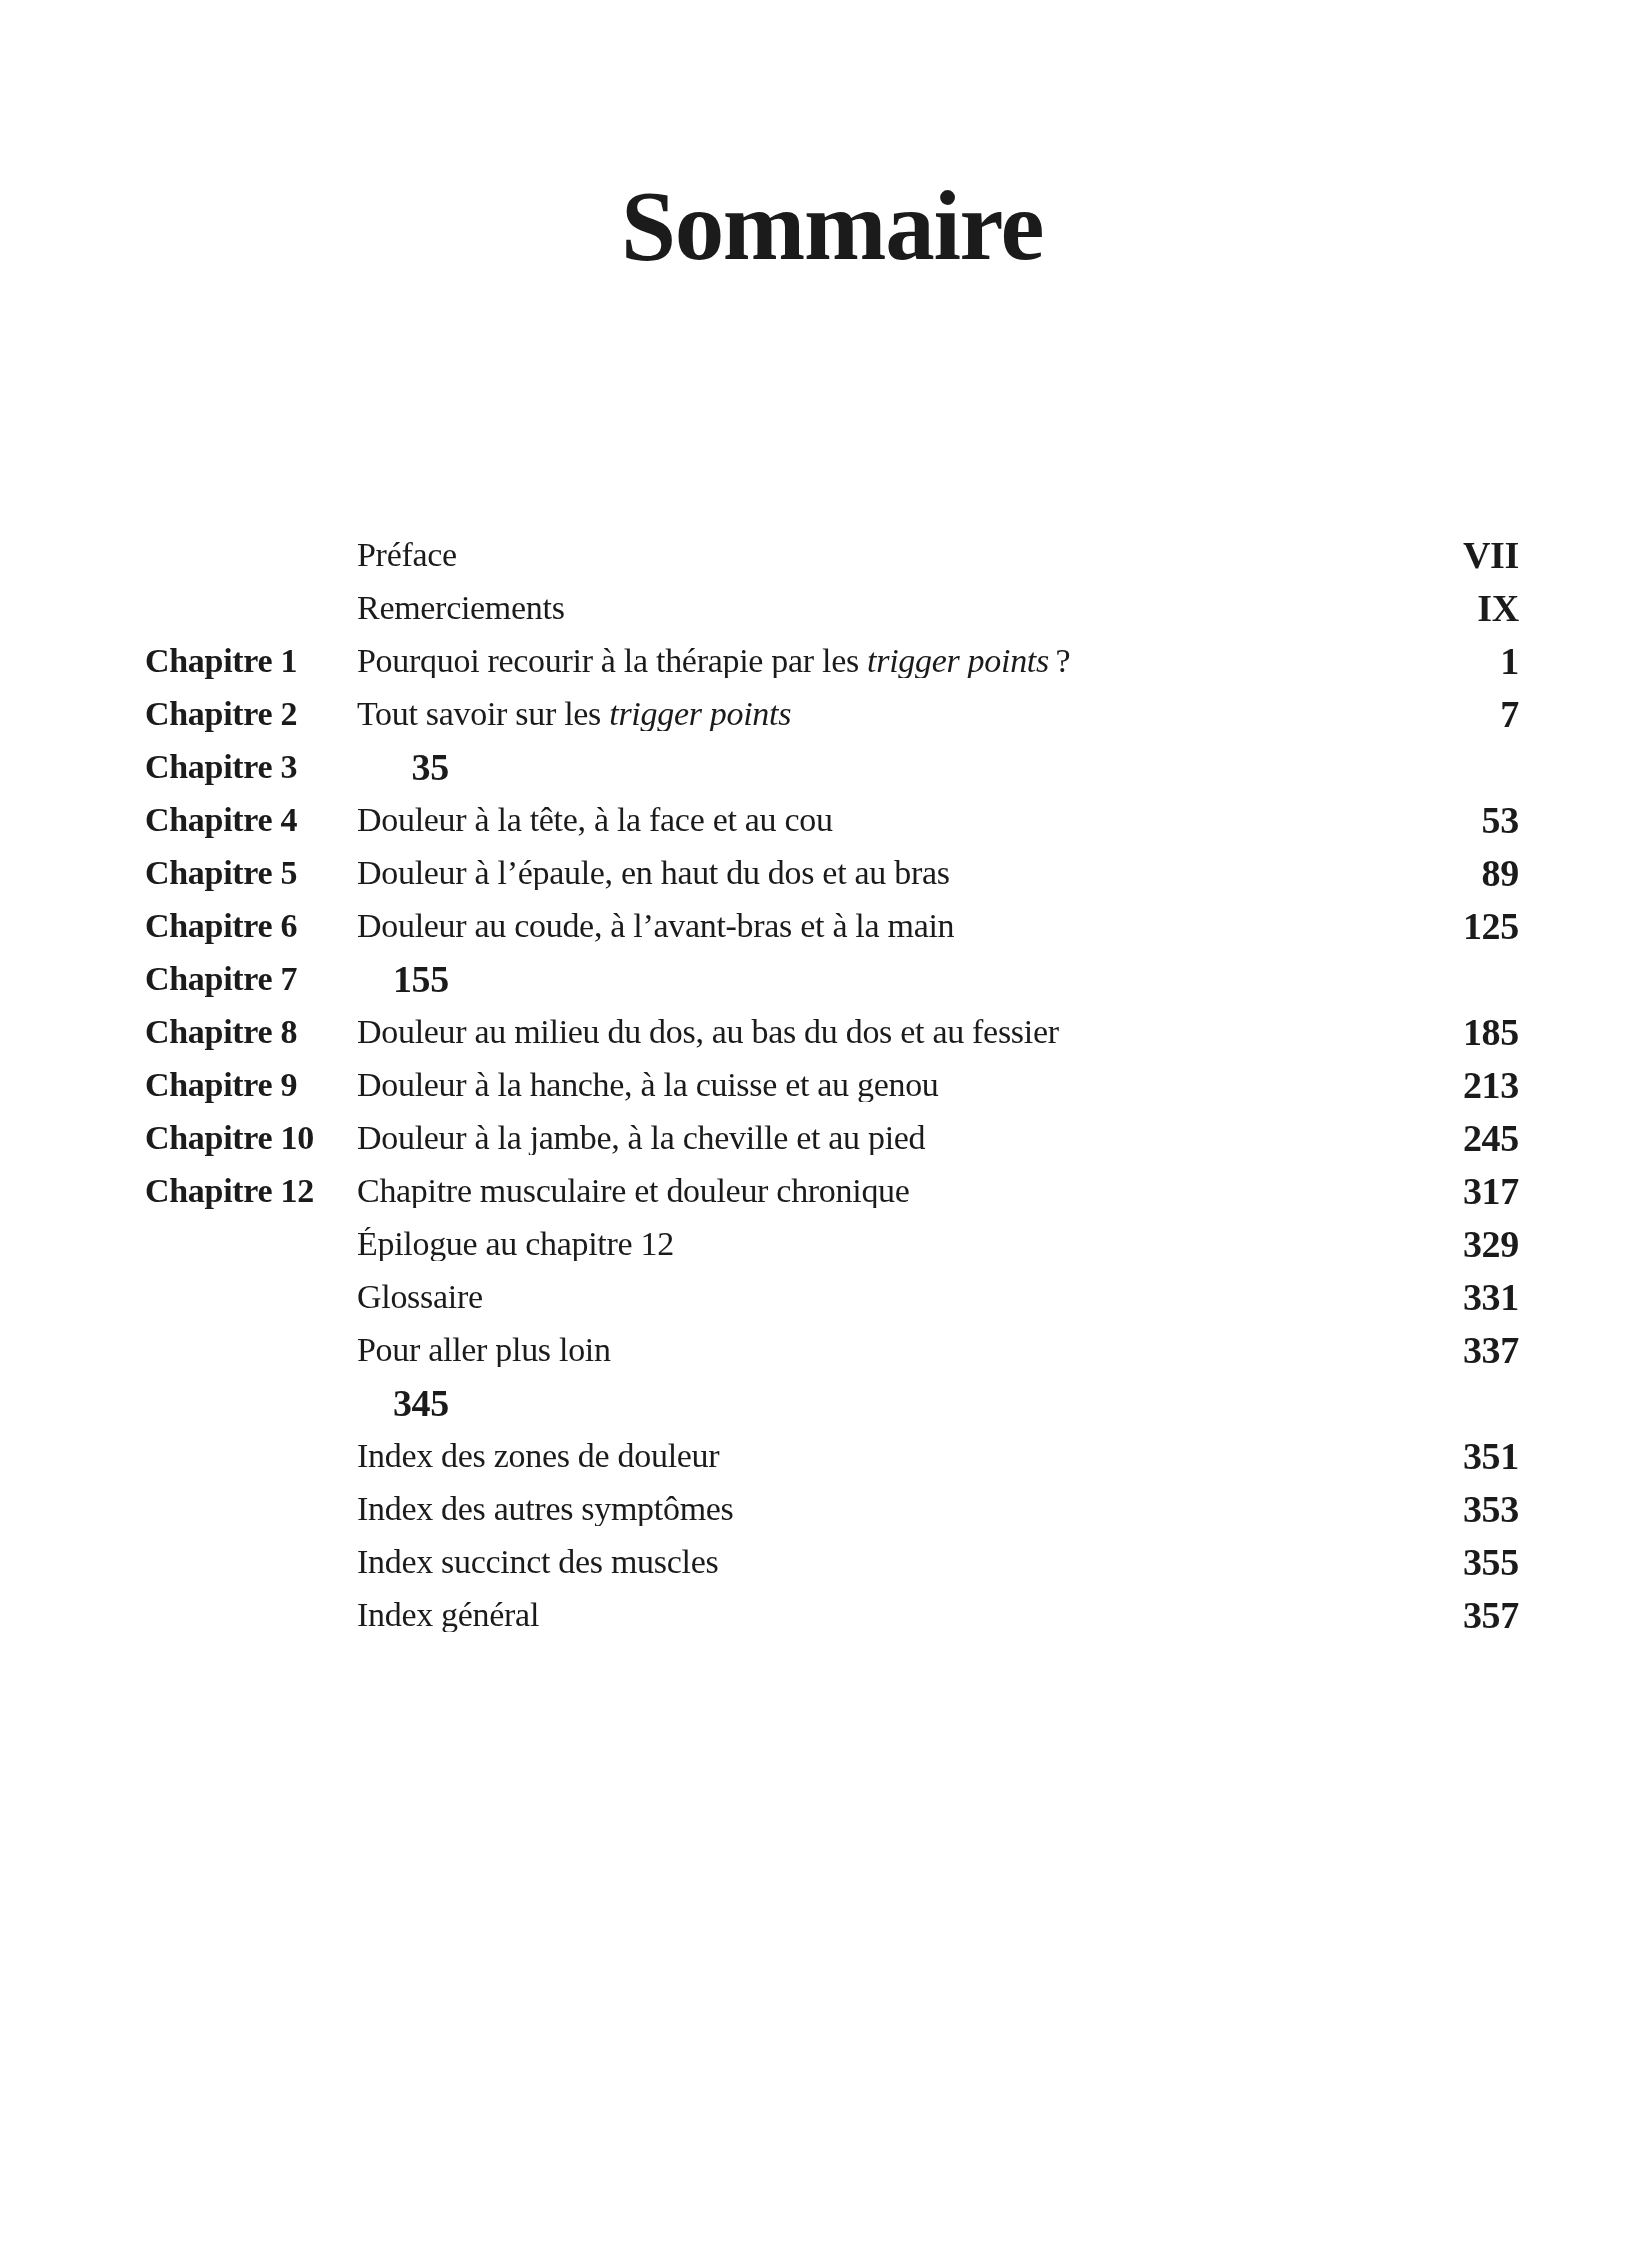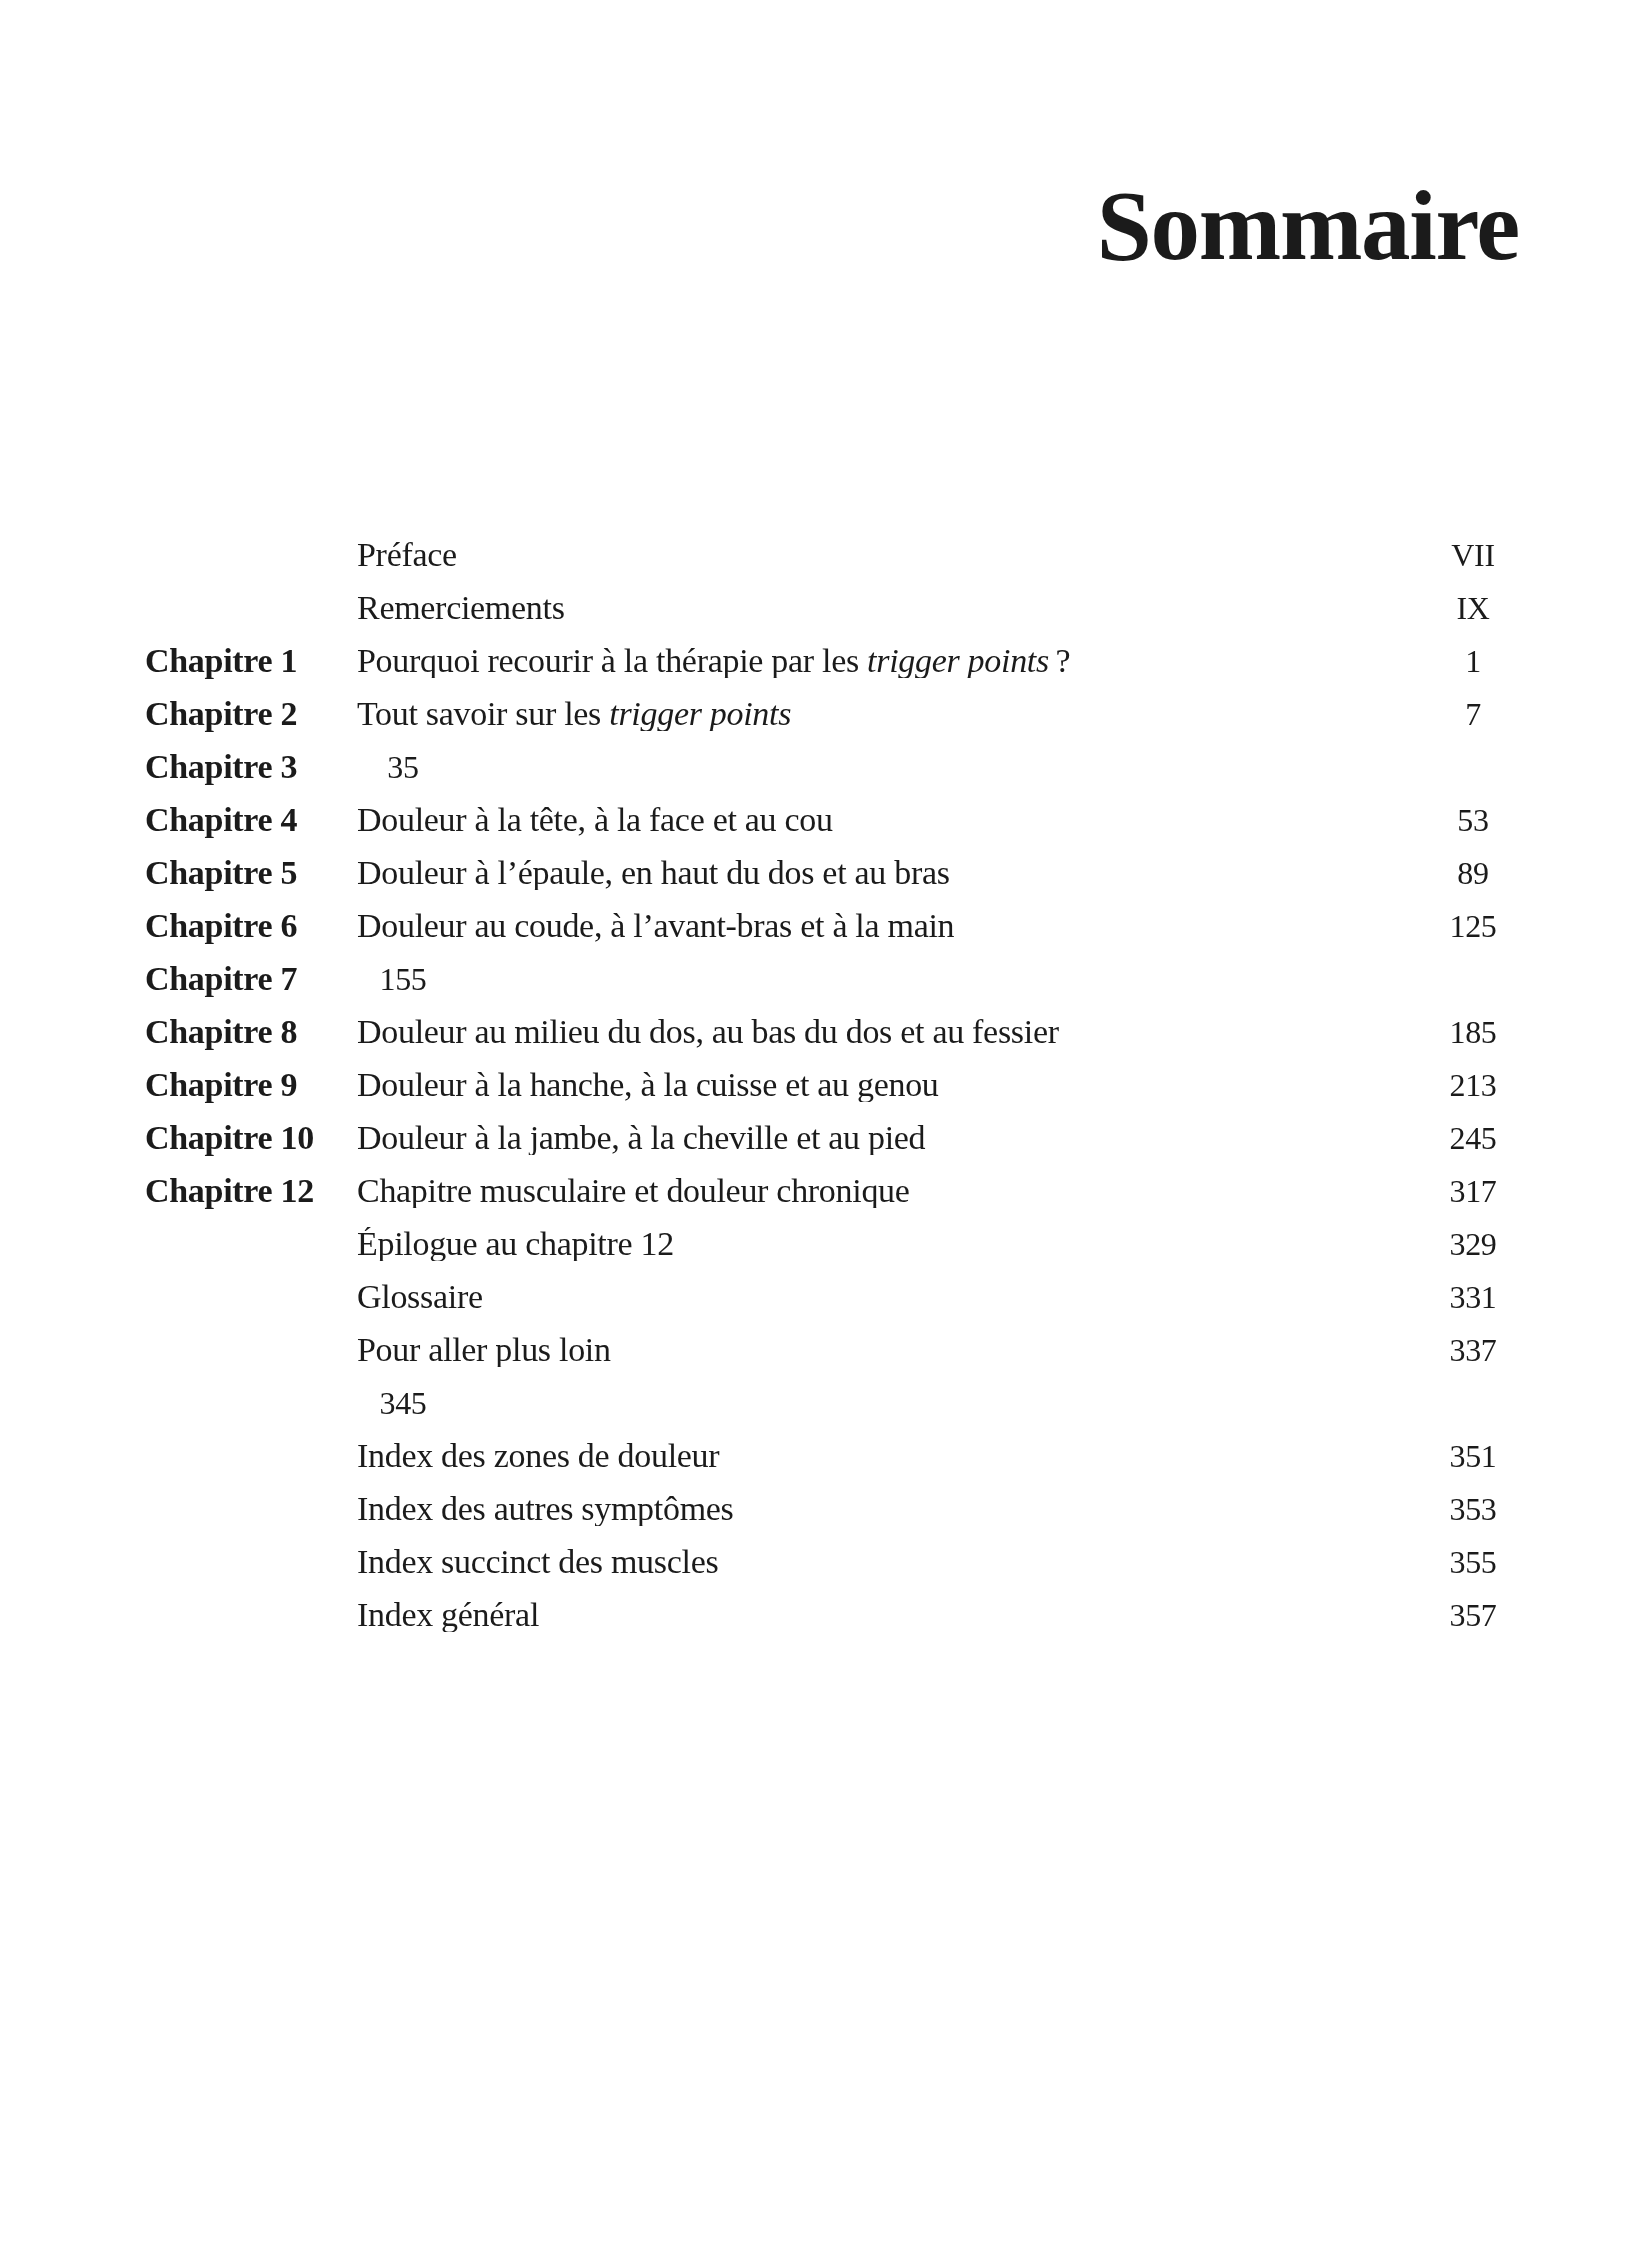--- a/index.html
+++ b/index.html
@@ -15,21 +15,21 @@
     color: #1b1b1b;
     font-family: "Liberation Serif", "DejaVu Serif", serif;
     overflow: hidden;
   }
   .doc-title {
     position: absolute;
     top: 176px;
     left: 145px;
     width: 1374px;
     margin: 0;
-    text-align: right;
+    text-align: center;
     font-family: "Liberation Serif", "DejaVu Serif", serif;
     font-size: 99px;
     font-weight: bold;
     letter-spacing: -1.3px;
     line-height: 1;
     color: #1b1b1b;
   }
   .toc {
     position: absolute;
     left: 145px;
@@ -53,23 +53,23 @@
   .toc-entry {
     flex: 1 1 auto;
     overflow: hidden;
   }
   .toc-entry i {
     font-style: italic;
   }
   .toc-page {
     flex: 0 0 auto;
     min-width: 92px;
-    text-align: center;
-    font-weight: normal;
-    font-size: 32px;
+    text-align: right;
+    font-weight: bold;
+    font-size: 38px;
   }
 </style>
 </head>
 <body>
 
 <div class="page">
   <h1 class="doc-title">Sommaire</h1>
   <div class="toc" id="toc">
   <div class="toc-row">
     <span class="toc-label"></span>

